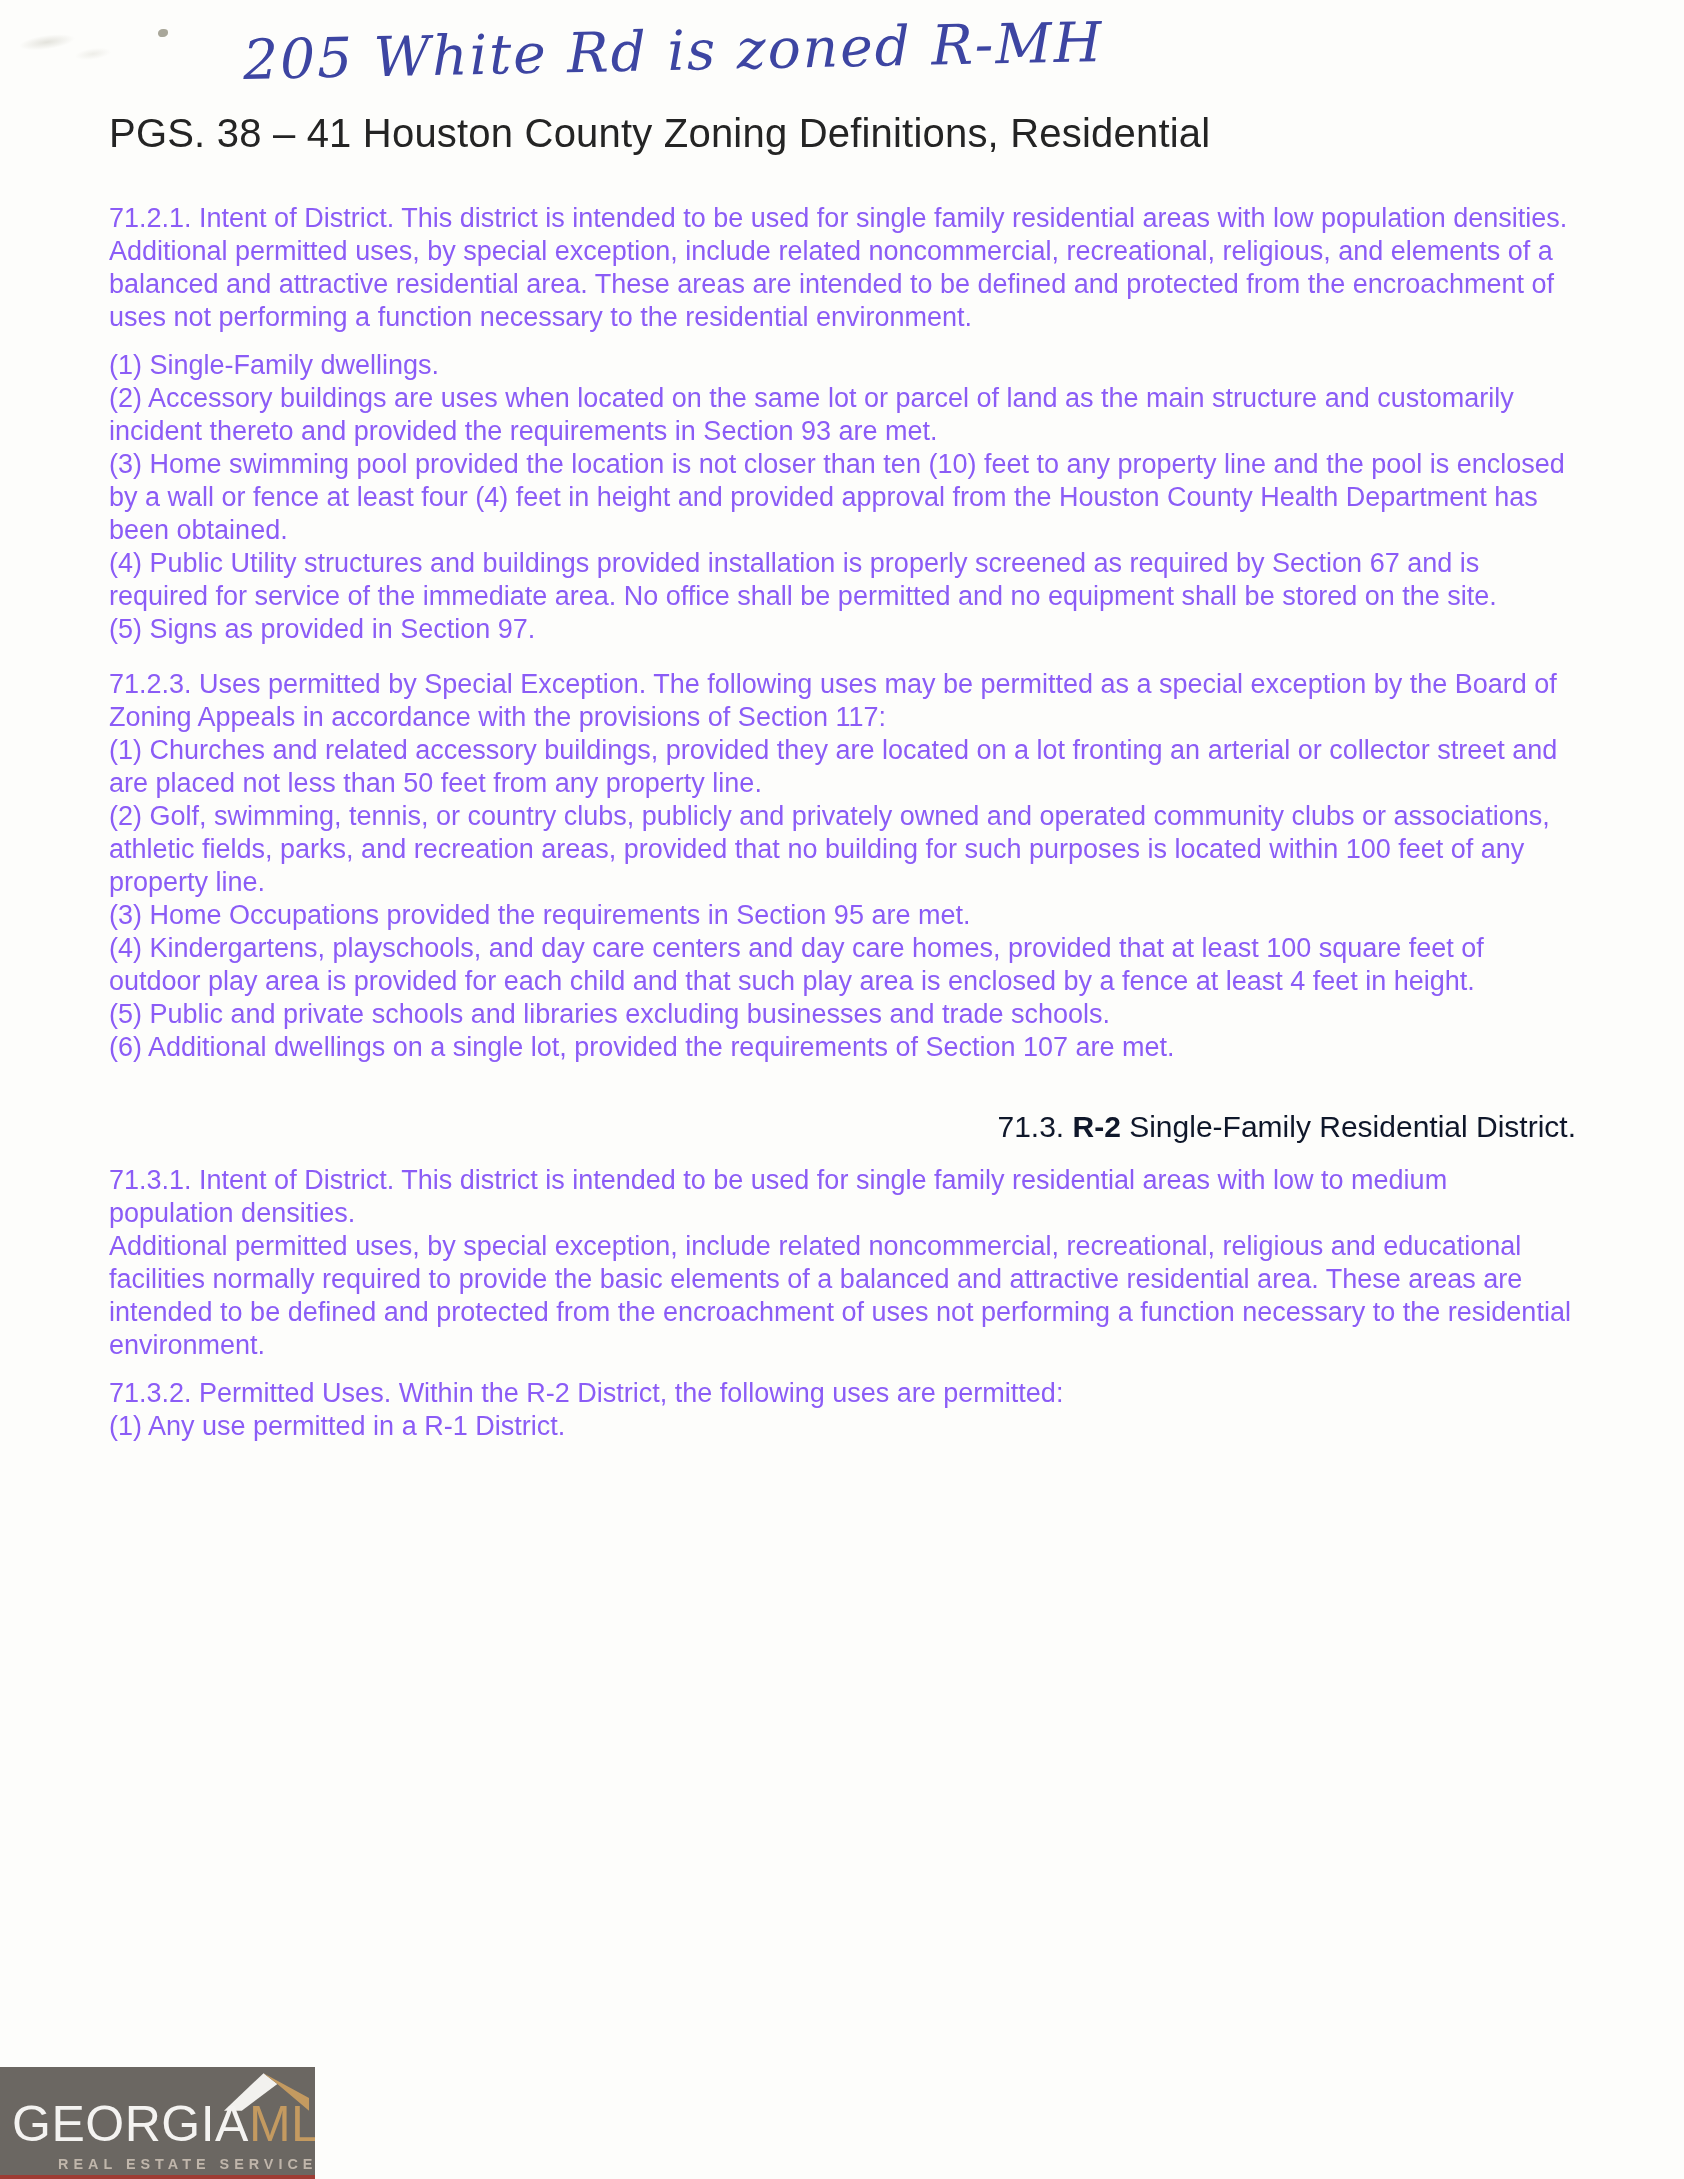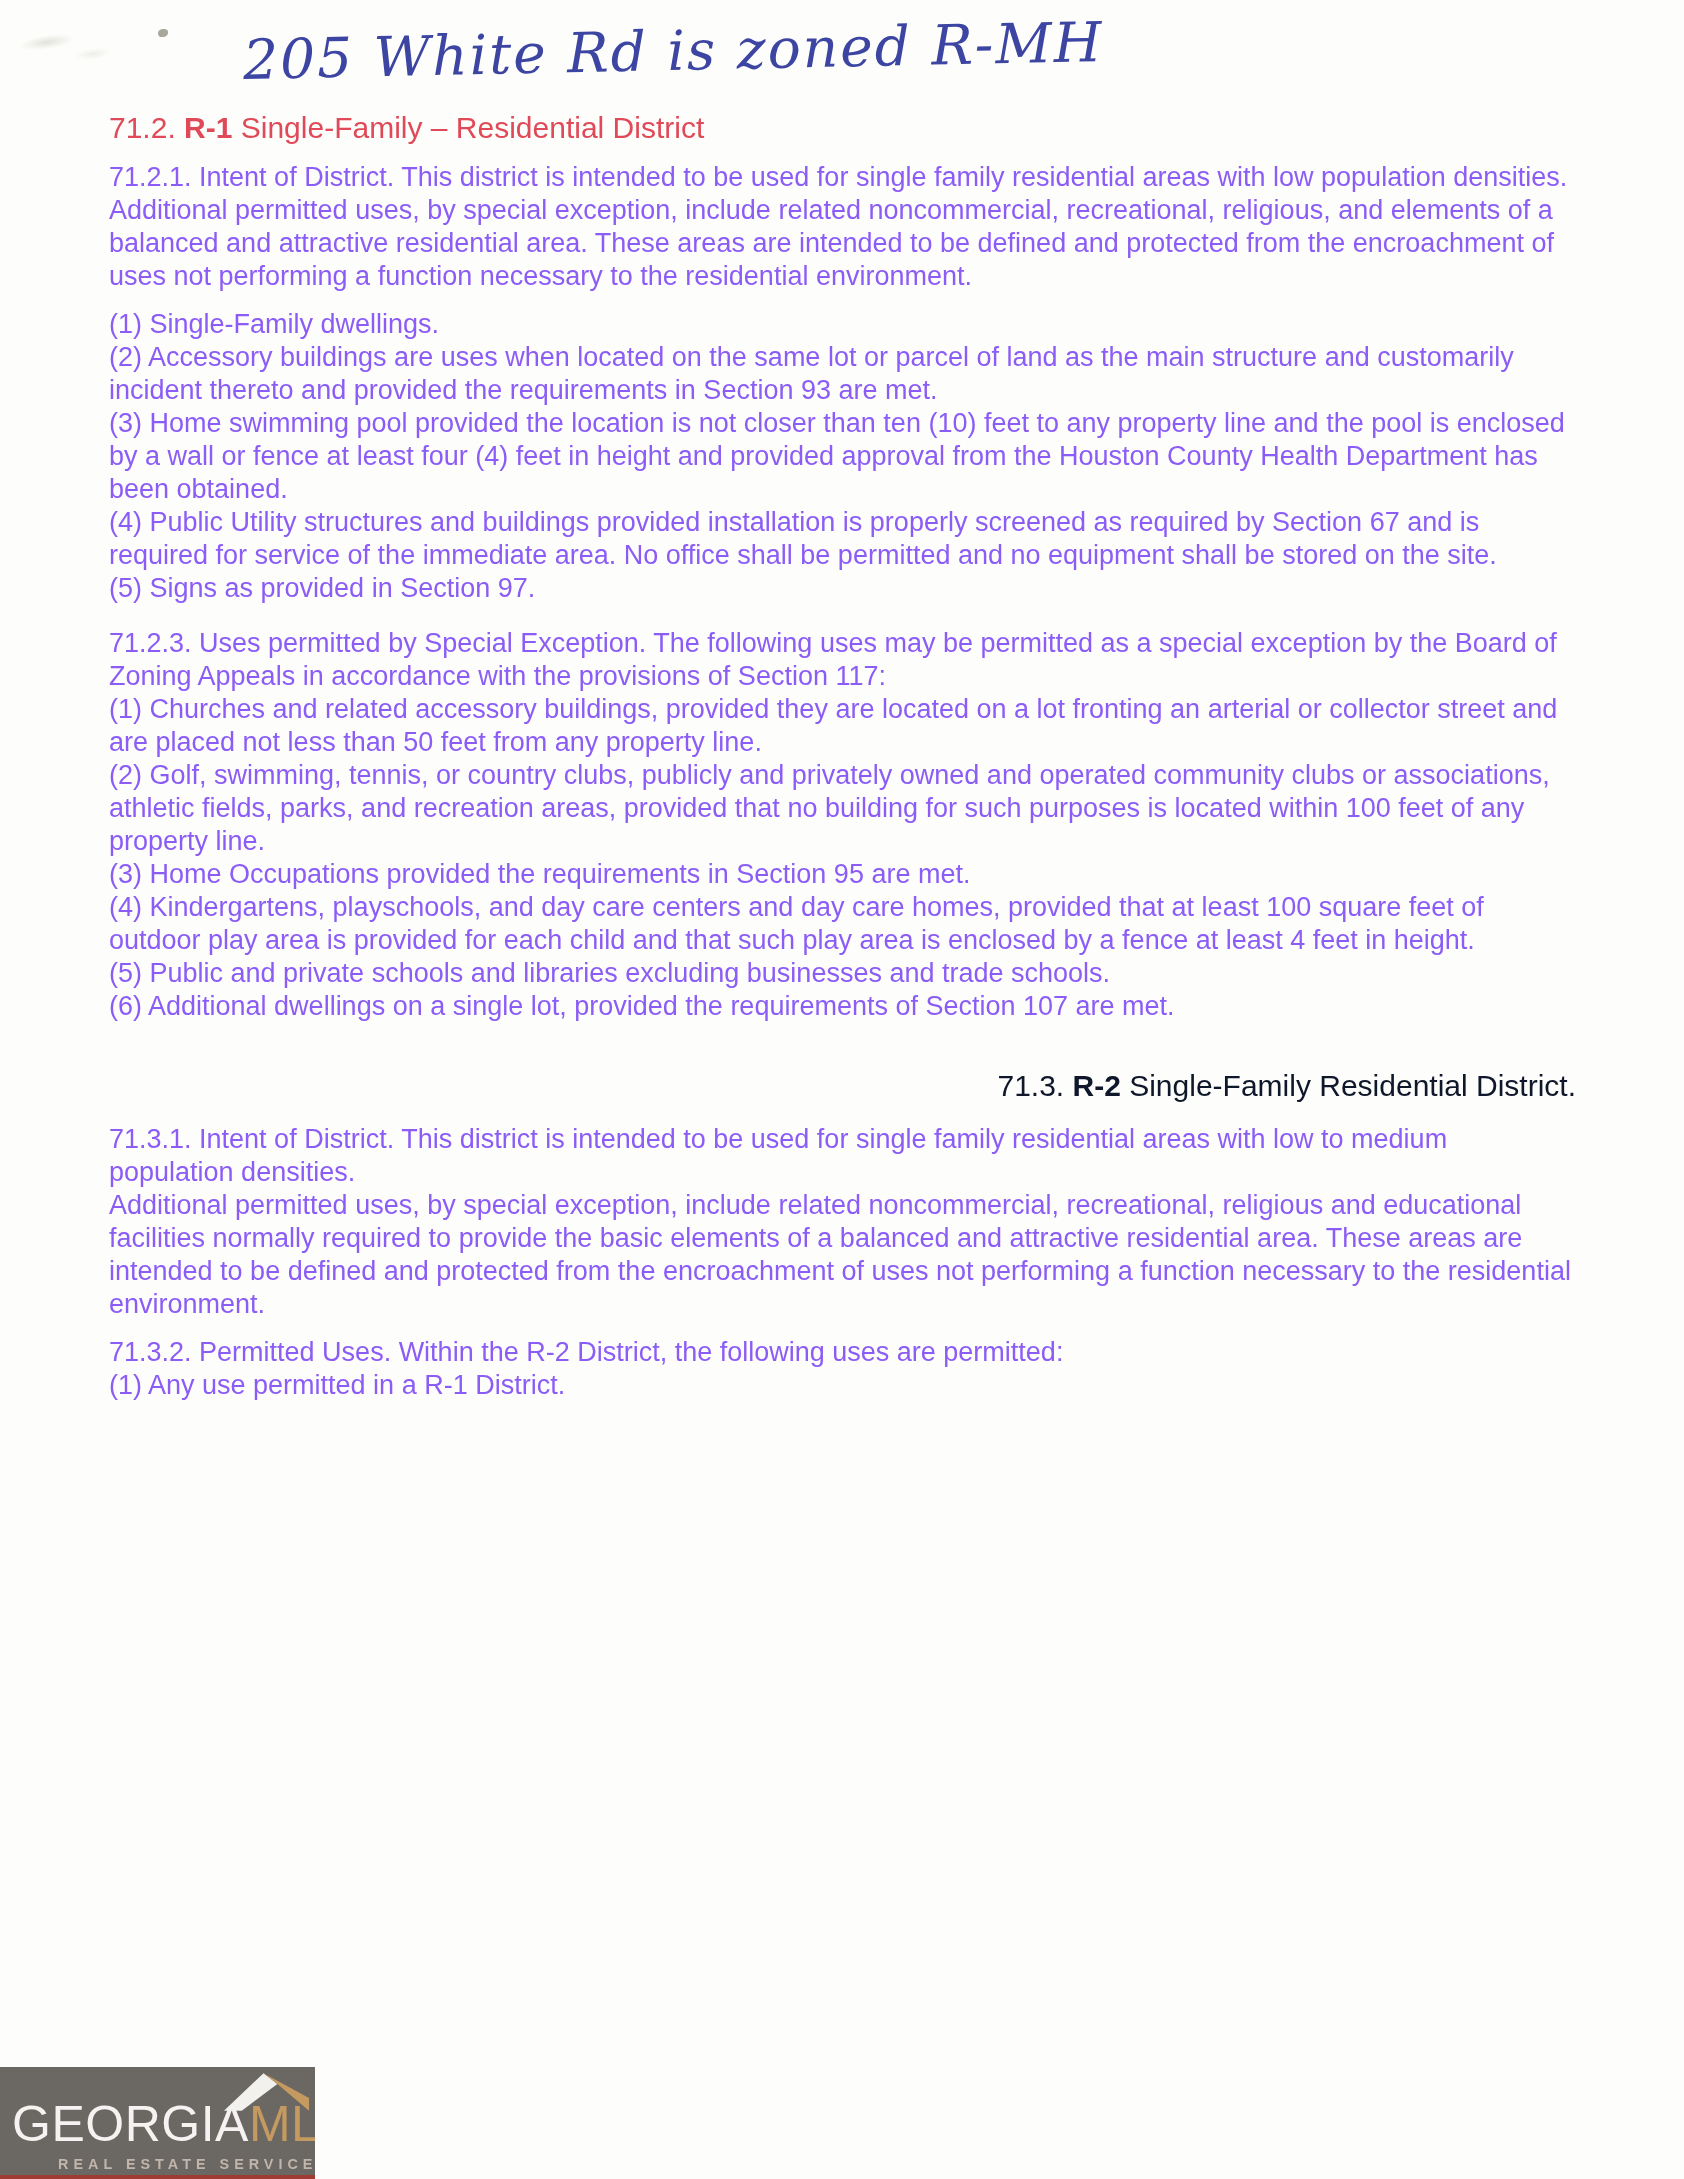--- a/index.html
+++ b/index.html
@@ -137,22 +137,22 @@
 
 <div class="page">
 
   <div class="artifact-smudge"></div>
   <div class="artifact-dot"></div>
 
   <div class="handwriting">205 White Rd is zoned R-MH</div>
 
   <div class="content">
 
+    <h1 class="doc-title">PGS. 38 – 41 Houston County Zoning Definitions, Residential</h1>
 
-    <h2 class="h-red"><span>71.2. </span><span class="code">R-1</span><span> Single-Family – Residential District</span></h2>
 
     <p class="para">71.2.1. Intent of District. This district is intended to be used for single family residential areas with low population densities. Additional permitted uses, by special exception, include related noncommercial, recreational, religious, and elements of a balanced and attractive residential area. These areas are intended to be defined and protected from the encroachment of uses not performing a function necessary to the residential environment.</p>
 
 
     <p class="para gap-after">(1) Single-Family dwellings.
 (2) Accessory buildings are uses when located on the same lot or parcel of land as the main structure and customarily incident thereto and provided the requirements in Section 93 are met.
 (3) Home swimming pool provided the location is not closer than ten (10) feet to any property line and the pool is enclosed by a wall or fence at least four (4) feet in height and provided approval from the Houston County Health Department has been obtained.
 (4) Public Utility structures and buildings provided installation is properly screened as required by Section 67 and is required for service of the immediate area. No office shall be permitted and no equipment shall be stored on the site.
 (5) Signs as provided in Section 97.</p>
 

